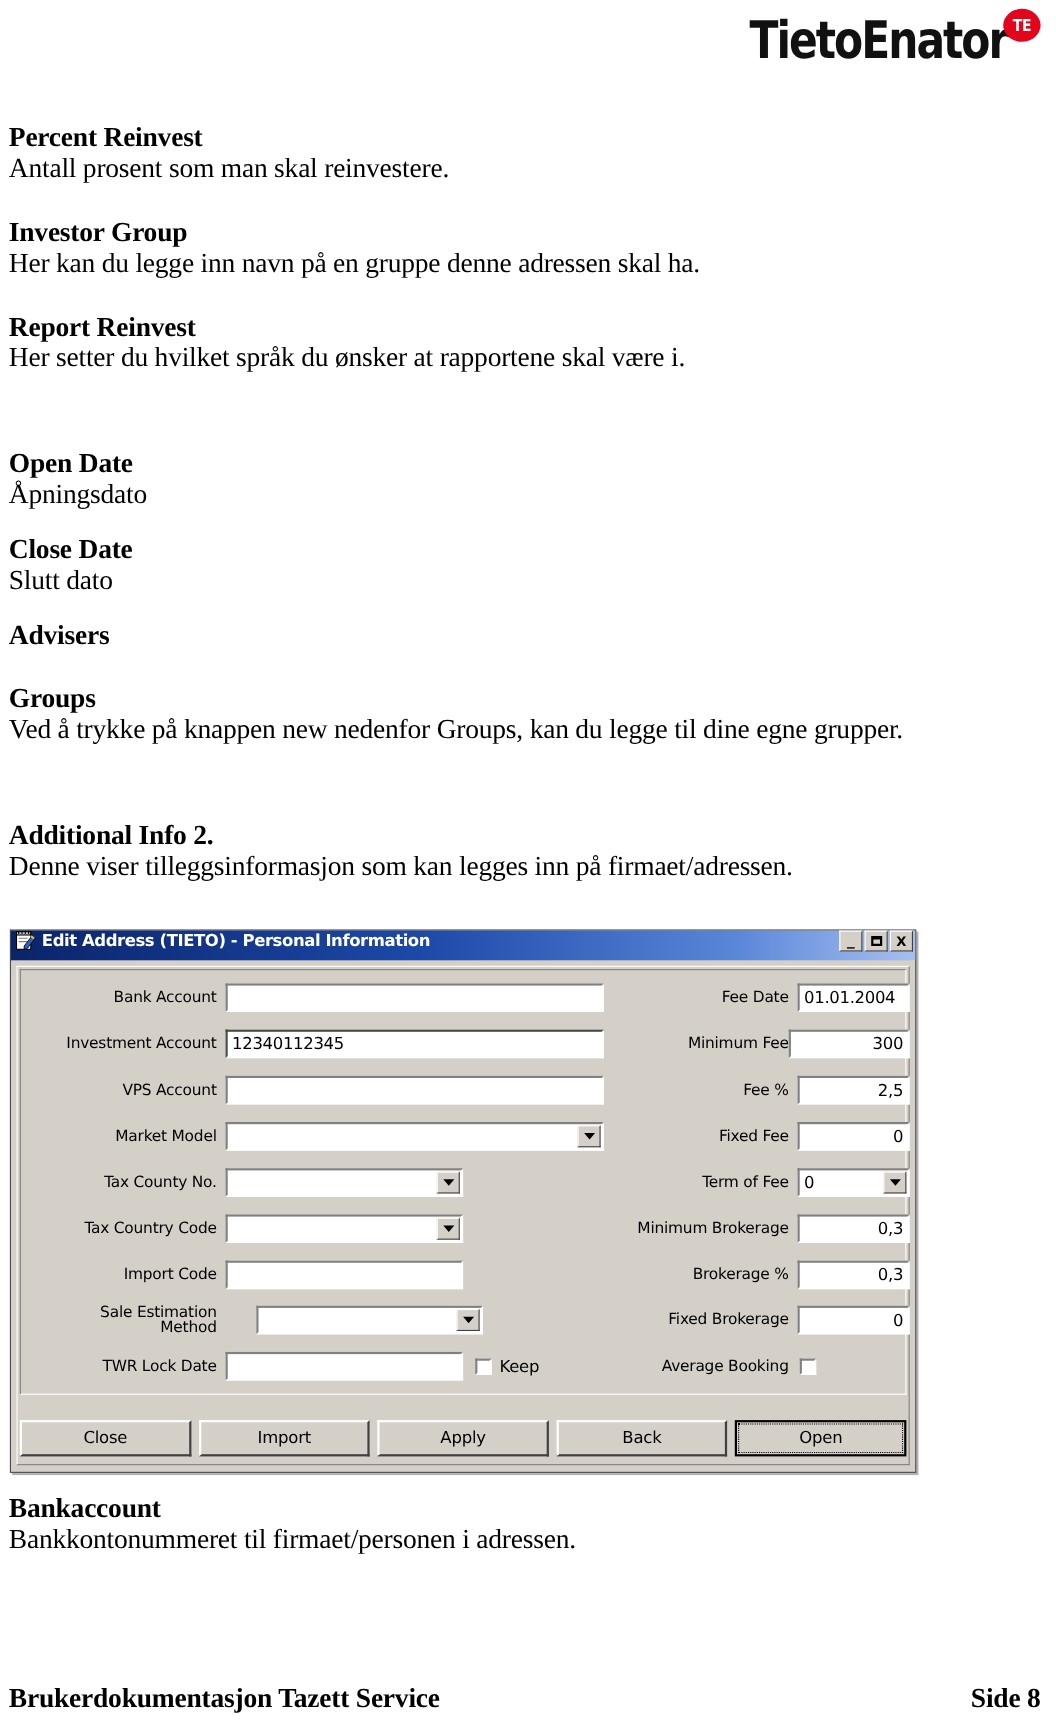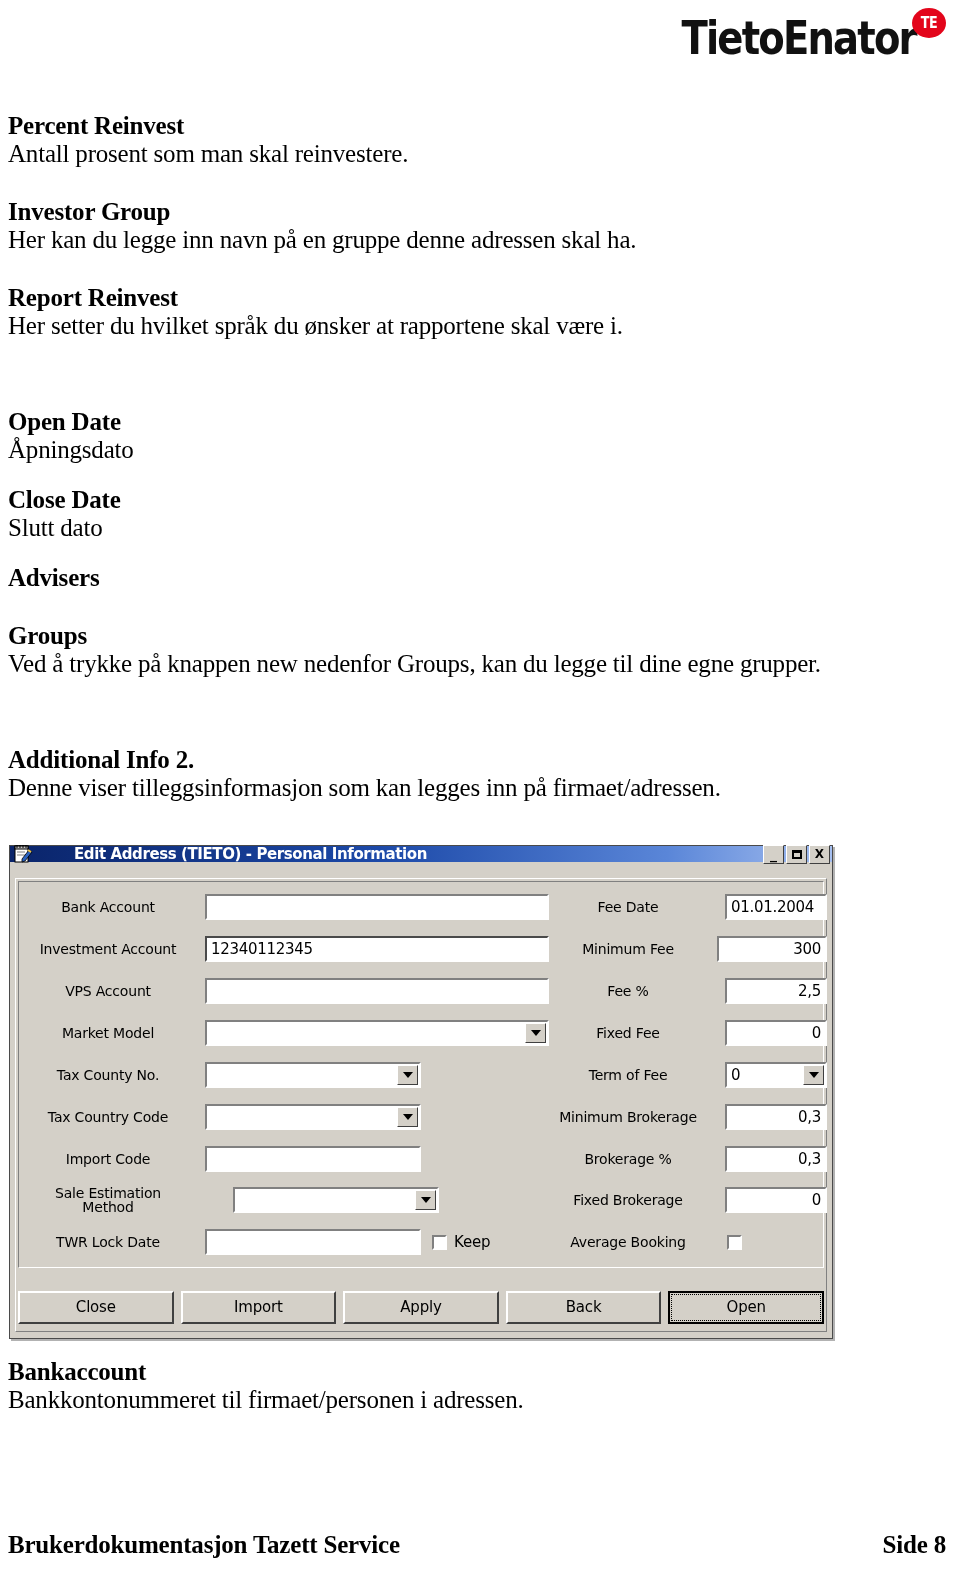--- a/index.html
+++ b/index.html
@@ -93,27 +93,26 @@
     top: 845px;
     width: 824px;
     height: 494px;
     background: #d4d0c8;
     border: 1px solid #4a4a4a;
     box-sizing: border-box;
     font-family: "DejaVu Sans", sans-serif;
     box-shadow: 2px 2px 0 rgba(0,0,0,0.30);
   }
   #titlebar {
-    height: 16px;
+    height: 27px;
     background: linear-gradient(to right, #0a246a 0%, #1c49a8 45%, #5a86d8 80%, #a6bff0 100%);
     display: flex;
-    align-items: center;
+    align-items: flex-start;
     padding: 0 2px 0 4px;
     box-sizing: border-box;
-    gap: 36px;
   }
   #titlebar .tb-icon {
     width: 19px; height: 18px;
     position: relative;
     flex: 0 0 auto;
     margin-right: 5px;
   }
   #titlebar .title-text {
     color: #ffffff;
     font-size: 15px;
@@ -184,21 +183,21 @@
 
   .frow {
     position: absolute;
     height: 30px;
     display: flex;
     align-items: center;
   }
   .flabel {
     font-size: 14px;
     color: #000;
-    text-align: center;
+    text-align: right;
     line-height: 1.02;
     letter-spacing: -0.2px;
     flex: 0 0 auto;
   }
   .flabel.two-line { line-height: 1.0; }
 
   .fctl {
     position: relative;
     box-sizing: border-box;
     background: #ffffff;

